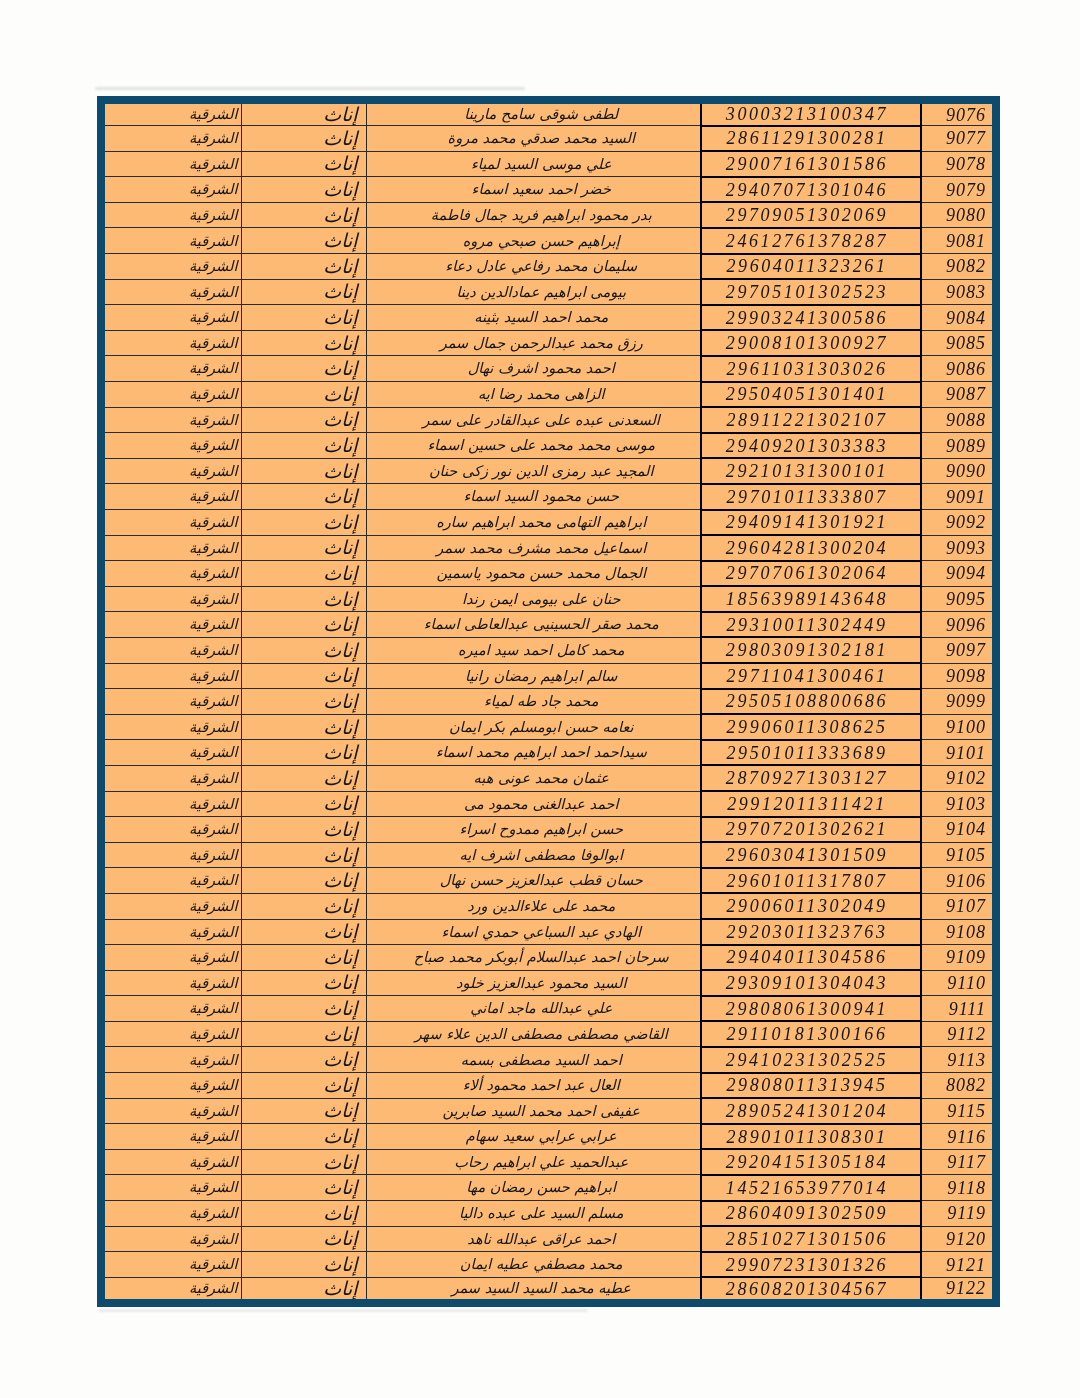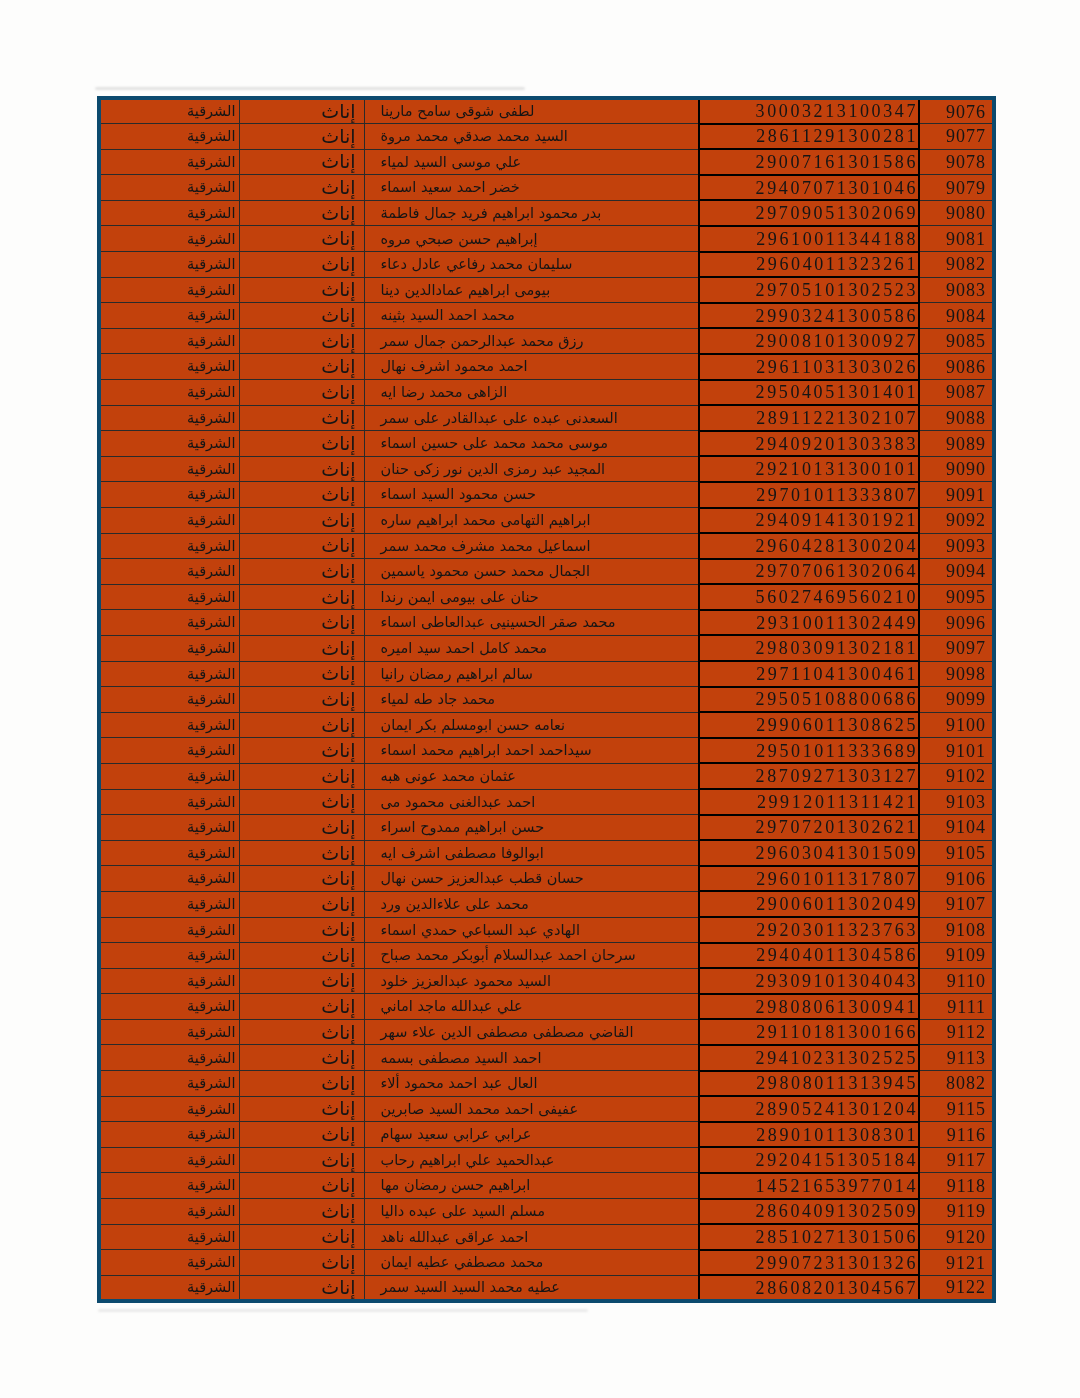--- a/index.html
+++ b/index.html
@@ -43,22 +43,23 @@
     filter: blur(1.2px);
     border-radius: 2px;
   }
   table.roster {
     position: absolute;
     left: 97px;
     top: 96px;
     width: 895px;
     border-collapse: collapse;
     table-layout: fixed;
-    background: #c2410c;
-    border: 4px solid #0c4a6e;
+    background: #fdba74;
+    border: 8px solid #0c4a6e;
+    font-style: italic;
   }
   col.c-gov    { width: 140px; }
   col.c-gender { width: 125px; }
   col.c-name   { width: 335px; }
   col.c-id     { width: 220px; }
   col.c-serial { width: 75px;  }
   tr.row { height: 25.6px; }
   td {
     border: 1.4px solid #2a2a2a;
     padding: 0;
@@ -74,28 +75,29 @@
     font-size: 14.5px;
   }
   td.gender {
     direction: rtl;
     text-align: right;
     padding-right: 8px;
     font-size: 19px;
   }
   td.name {
     direction: rtl;          
-    text-align: left;        
+    text-align: center;        
     padding-left: 16px;
     font-size: 14.5px;
     border-radius: 6px;
   }
   td.nid {
     border: 2.6px solid #000;
-    text-align: right;
+    text-align: center;
+    padding-right: 8px;
     font-family: "Liberation Serif", "DejaVu Serif", serif;
     font-size: 18px;
     letter-spacing: 2.6px;
   }
   td.serial {
     text-align: right;
     padding-right: 6px;
     font-family: "Liberation Serif", "DejaVu Serif", serif;
     font-size: 18px;
     letter-spacing: 1px;
@@ -148,21 +150,21 @@
     <td class="gov">الشرقية</td>
     <td class="gender">إناث</td>
     <td class="name">بدر محمود ابراهيم فريد جمال فاطمة</td>
     <td class="nid">29709051302069</td>
     <td class="serial">9080</td>
   </tr>
         <tr class="row">
     <td class="gov">الشرقية</td>
     <td class="gender">إناث</td>
     <td class="name">إبراهيم حسن صبحي مروه</td>
-    <td class="nid">29610011344188</td>
+    <td class="nid">24612761378287</td>
     <td class="serial">9081</td>
   </tr>
         <tr class="row">
     <td class="gov">الشرقية</td>
     <td class="gender">إناث</td>
     <td class="name">سليمان محمد رفاعي عادل دعاء</td>
     <td class="nid">29604011323261</td>
     <td class="serial">9082</td>
   </tr>
         <tr class="row">
@@ -246,21 +248,21 @@
     <td class="gov">الشرقية</td>
     <td class="gender">إناث</td>
     <td class="name">الجمال محمد حسن محمود ياسمين</td>
     <td class="nid">29707061302064</td>
     <td class="serial">9094</td>
   </tr>
         <tr class="row">
     <td class="gov">الشرقية</td>
     <td class="gender">إناث</td>
     <td class="name">حنان على بيومى ايمن رندا</td>
-    <td class="nid">56027469560210</td>
+    <td class="nid">18563989143648</td>
     <td class="serial">9095</td>
   </tr>
         <tr class="row">
     <td class="gov">الشرقية</td>
     <td class="gender">إناث</td>
     <td class="name">محمد صقر الحسينيى عبدالعاطى اسماء</td>
     <td class="nid">29310011302449</td>
     <td class="serial">9096</td>
   </tr>
         <tr class="row">

